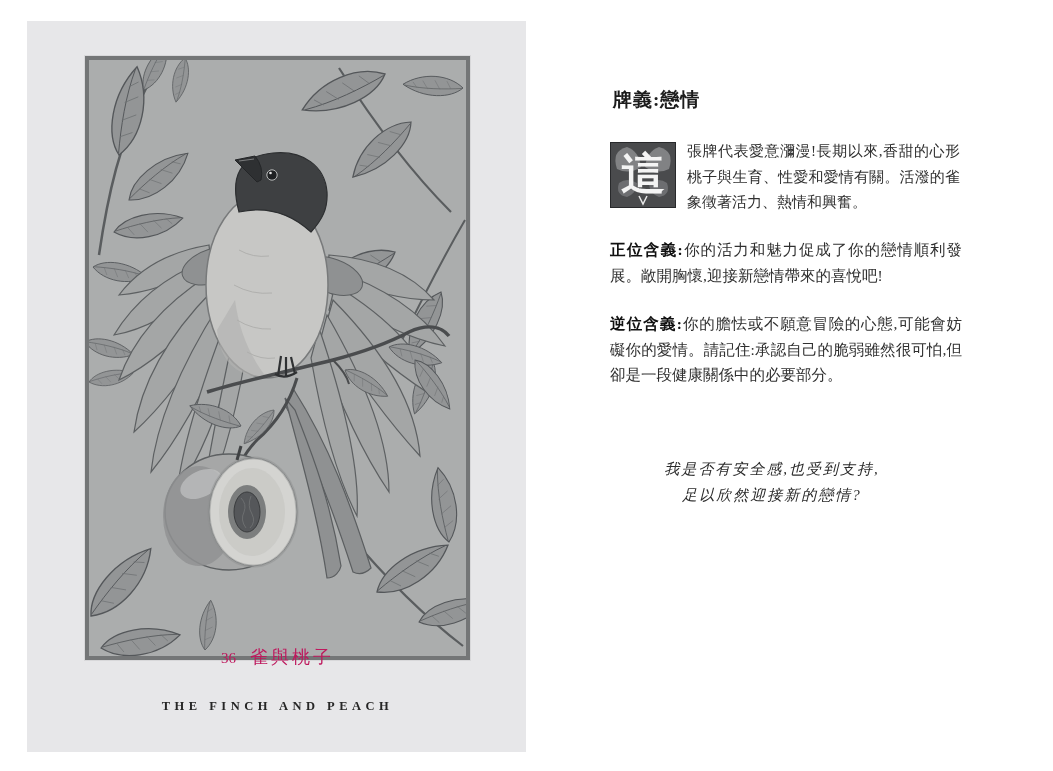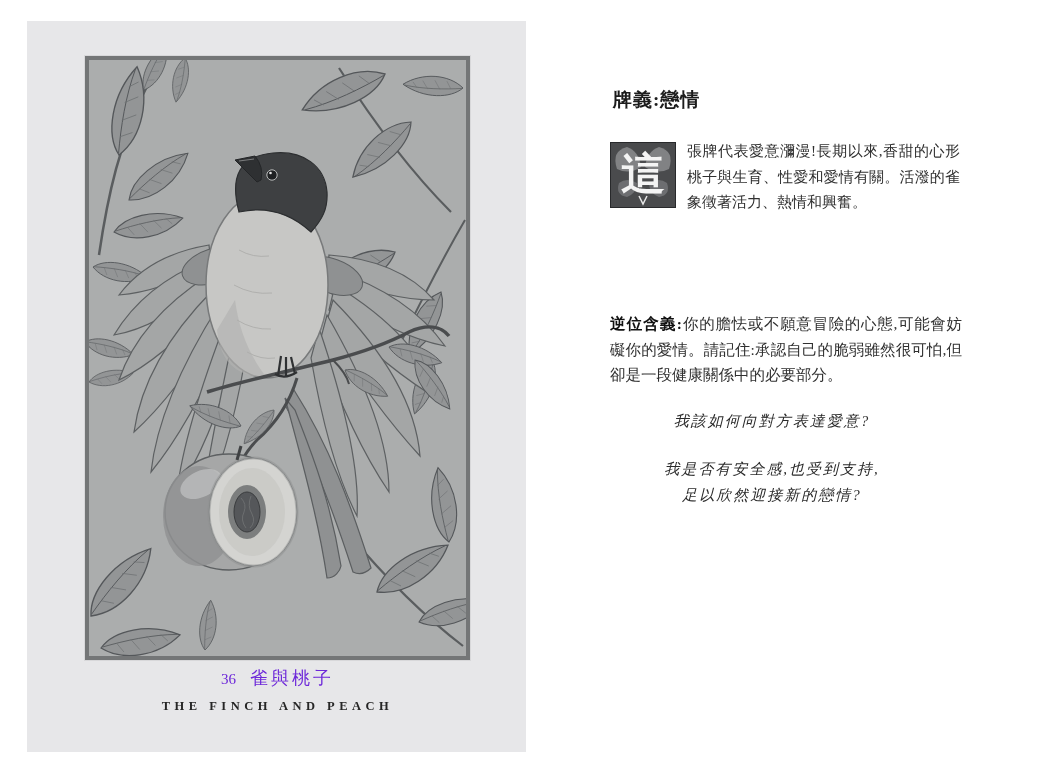--- a/index.html
+++ b/index.html
@@ -16,22 +16,22 @@
     background:#e7e7e9;
   }
   .card{
     position:absolute;left:58px;top:35px;width:385px;height:604px;
     box-sizing:border-box;border:4px solid #747677;
     box-shadow:inset 0 0 0 1px #8f9192, 0 0 0 1px #d8d8da;
     background:#abadad;overflow:hidden;
   }
   .card svg{display:block;width:100%;height:100%;}
   .caption-zh{
-    position:absolute;left:58px;top:645px;width:385px;text-align:center;
-    font-size:18px;letter-spacing:3px;color:#6d28d9;
+    position:absolute;left:58px;top:624px;width:385px;text-align:center;
+    font-size:18px;letter-spacing:3px;color:#be185d;
   }
   .caption-zh .num{font-size:15px;letter-spacing:0;margin-right:14px;}
   .caption-en{
     position:absolute;left:58px;top:678px;width:385px;text-align:center;
     font-size:12.5px;letter-spacing:4.5px;color:#262626;font-weight:bold;
   }
 
   
   .page-right{position:absolute;left:560px;top:0;width:493px;height:771px;background:#ffffff;}
   .heading{
@@ -207,22 +207,22 @@
           <path d="M6,26 Q0,8 16,4 Q28,8 30,24 Q18,32 6,26 Z" fill="#8e9092" opacity="0.8"></path>
           <path d="M58,26 Q64,8 48,4 Q36,8 34,24 Q46,32 58,26 Z" fill="#8e9092" opacity="0.8"></path>
           <path d="M8,40 Q4,52 16,54 Q26,50 26,40 Q16,34 8,40 Z" fill="#7c7e80" opacity="0.7"></path>
           <path d="M56,40 Q60,52 48,54 Q38,50 38,40 Q48,34 56,40 Z" fill="#7c7e80" opacity="0.7"></path>
           <path d="M28,53 L32,61 L36,53" stroke="#e8e8e8" stroke-width="1.5" fill="none"></path>
         </svg>
         <span class="dropcap-char">這</span>
       </span><span>張牌代表愛意瀰漫!長期以來,香甜的心形桃子與生育、性愛和愛情有關。活潑的雀象徵著活力、熱情和興奮。</span>
     </div>
 
+    <p class="para para-upright"><b>正位含義:</b><span>你的活力和魅力促成了你的戀情順利發展。敞開胸懷,迎接新戀情帶來的喜悅吧!</span></p>
 
     <p class="para para-reversed"><b>逆位含義:</b><span>你的膽怯或不願意冒險的心態,可能會妨礙你的愛情。請記住:承認自己的脆弱雖然很可怕,但卻是一段健康關係中的必要部分。</span></p>
 
-    <div class="question q1">我該如何向對方表達愛意?</div>
     <div class="question q3">足以欣然迎接新的戀情?</div>
     <div class="question q2">我是否有安全感,也受到支持,</div>
 
   </div>
 
 </div>
 
 </body></html>

